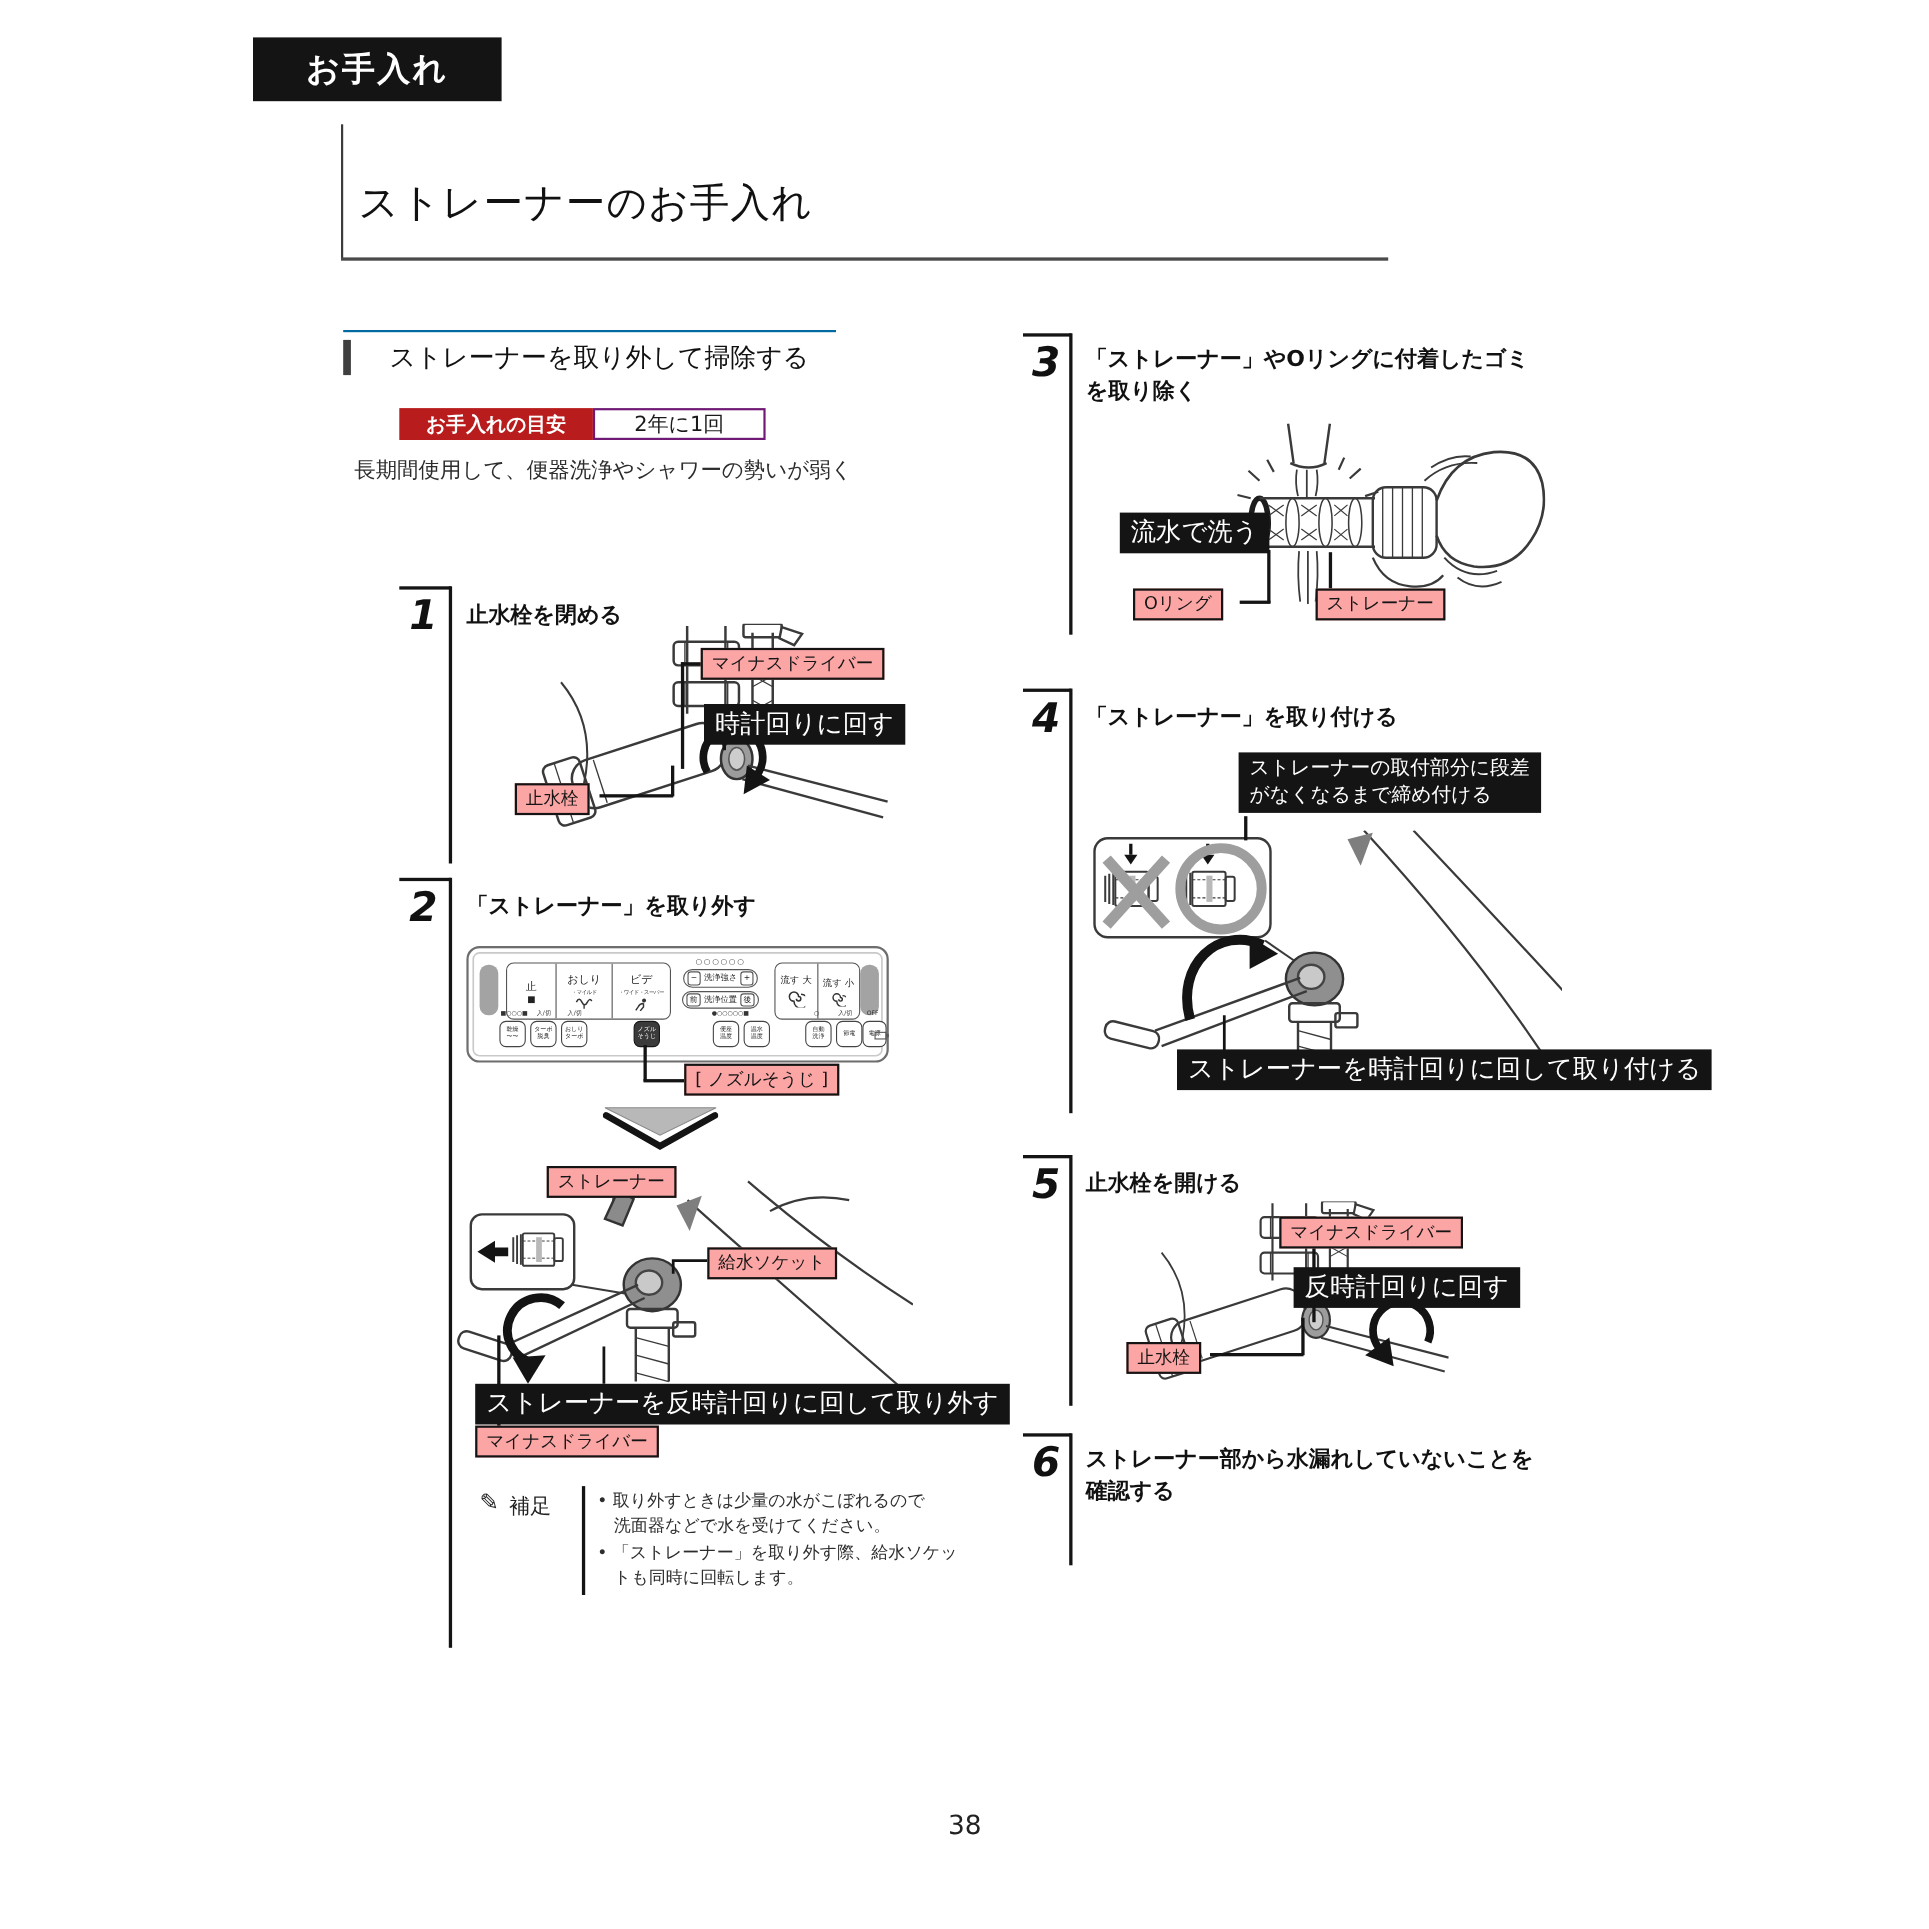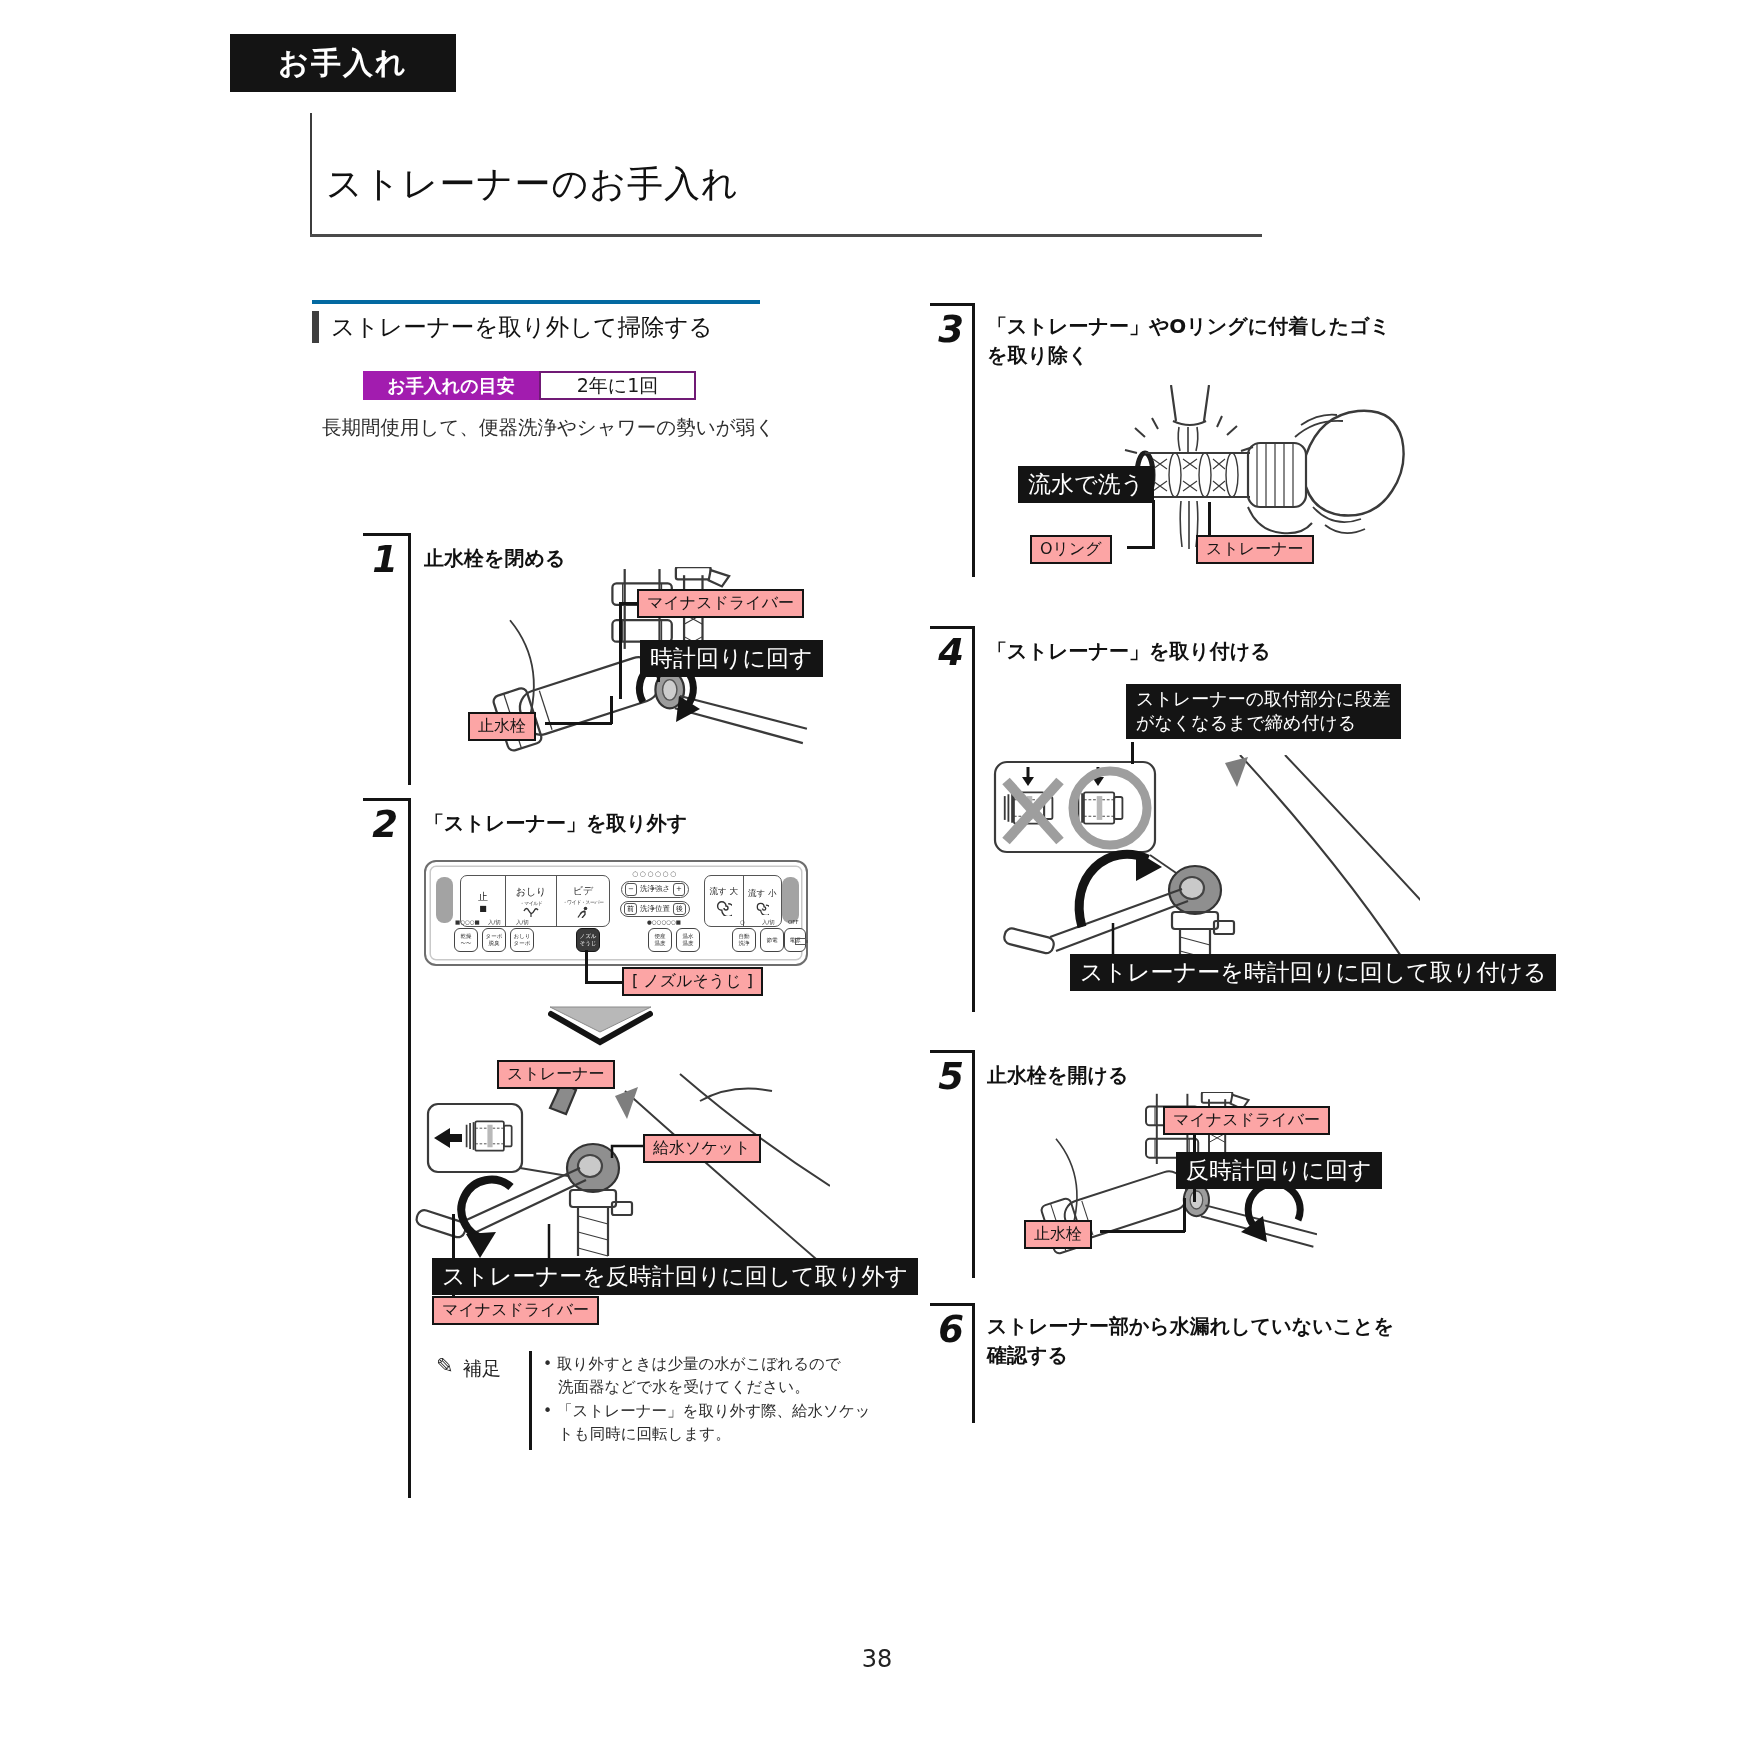--- a/index.html
+++ b/index.html
@@ -5,26 +5,26 @@
   html,body{margin:0;padding:0;background:#fff;}
   #page{position:relative;width:1754px;height:1754px;background:#ffffff;overflow:hidden;
         font-family:"DejaVu Sans","Liberation Sans",sans-serif;color:#1a1a1a;}
   
   .tagbox{position:absolute;left:230px;top:34px;width:226px;height:58px;background:#141414;color:#fff;
           display:flex;align-items:center;justify-content:center;font-size:30px;font-weight:bold;letter-spacing:2px;}
   .title-vbar{position:absolute;left:310px;top:113px;width:2px;height:123px;background:#3c3c3c;}
   .main-title{position:absolute;left:326px;top:160px;font-size:36px;letter-spacing:1px;color:#111;}
   .title-rule{position:absolute;left:310px;top:234px;width:952px;height:3px;background:#4a4a4a;}
   
-  .sec-head{position:absolute;left:312px;top:300px;width:448px;border-top:4px solid #0369a1;padding-top:7px;
-            display:flex;align-items:center;}
+  .sec-head{position:absolute;left:312px;top:300px;width:448px;border-top:2px solid #0369a1;padding-top:7px;
+            display:flex;align-items:center;gap:23px;}
   .sec-bar{width:7px;height:32px;background:#3f3f3f;margin-right:12px;}
   .sec-title{font-size:23.5px;color:#111;}
   .guide{position:absolute;left:363px;top:371px;display:flex;}
-  .guide-k{width:176px;height:29px;background:#a21caf;color:#fff;font-size:18px;font-weight:bold;
+  .guide-k{width:176px;height:29px;background:#b91c1c;color:#fff;font-size:18px;font-weight:bold;
            display:flex;align-items:center;justify-content:center;}
   .guide-v{width:153px;height:25px;border:2px solid #701a75;font-size:19px;
            display:flex;align-items:center;justify-content:center;}
   .intro{position:absolute;left:322px;top:414px;width:460px;font-size:19.5px;line-height:1.42;color:#2d2d2d;}
   
   .stepline{position:absolute;background:#141414;}
   .step-num{position:absolute;font-style:italic;font-weight:bold;font-size:37px;width:44px;text-align:center;color:#111;}
   .step-title{position:absolute;font-weight:bold;font-size:20px;line-height:1.45;color:#111;white-space:nowrap;}
   
   .lblA{position:absolute;border:2.5px solid #141414;background:#fca5a5;font-size:16px;line-height:1.3;

